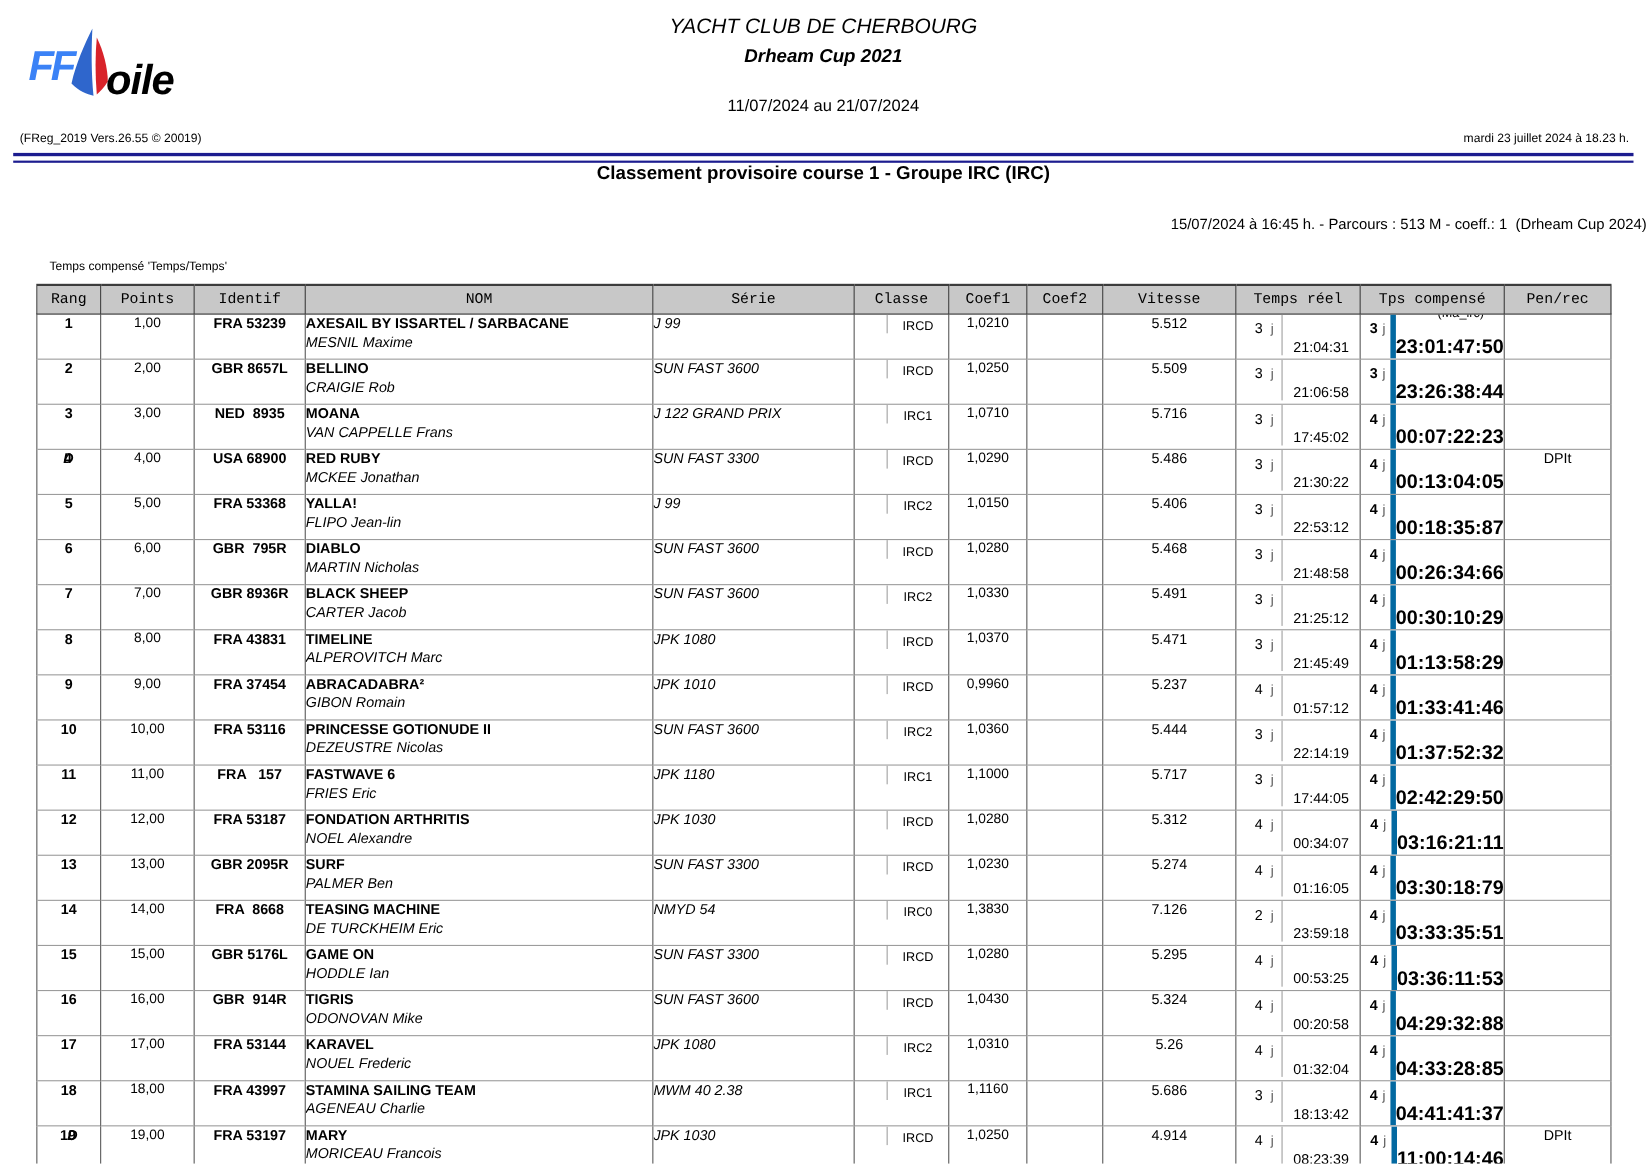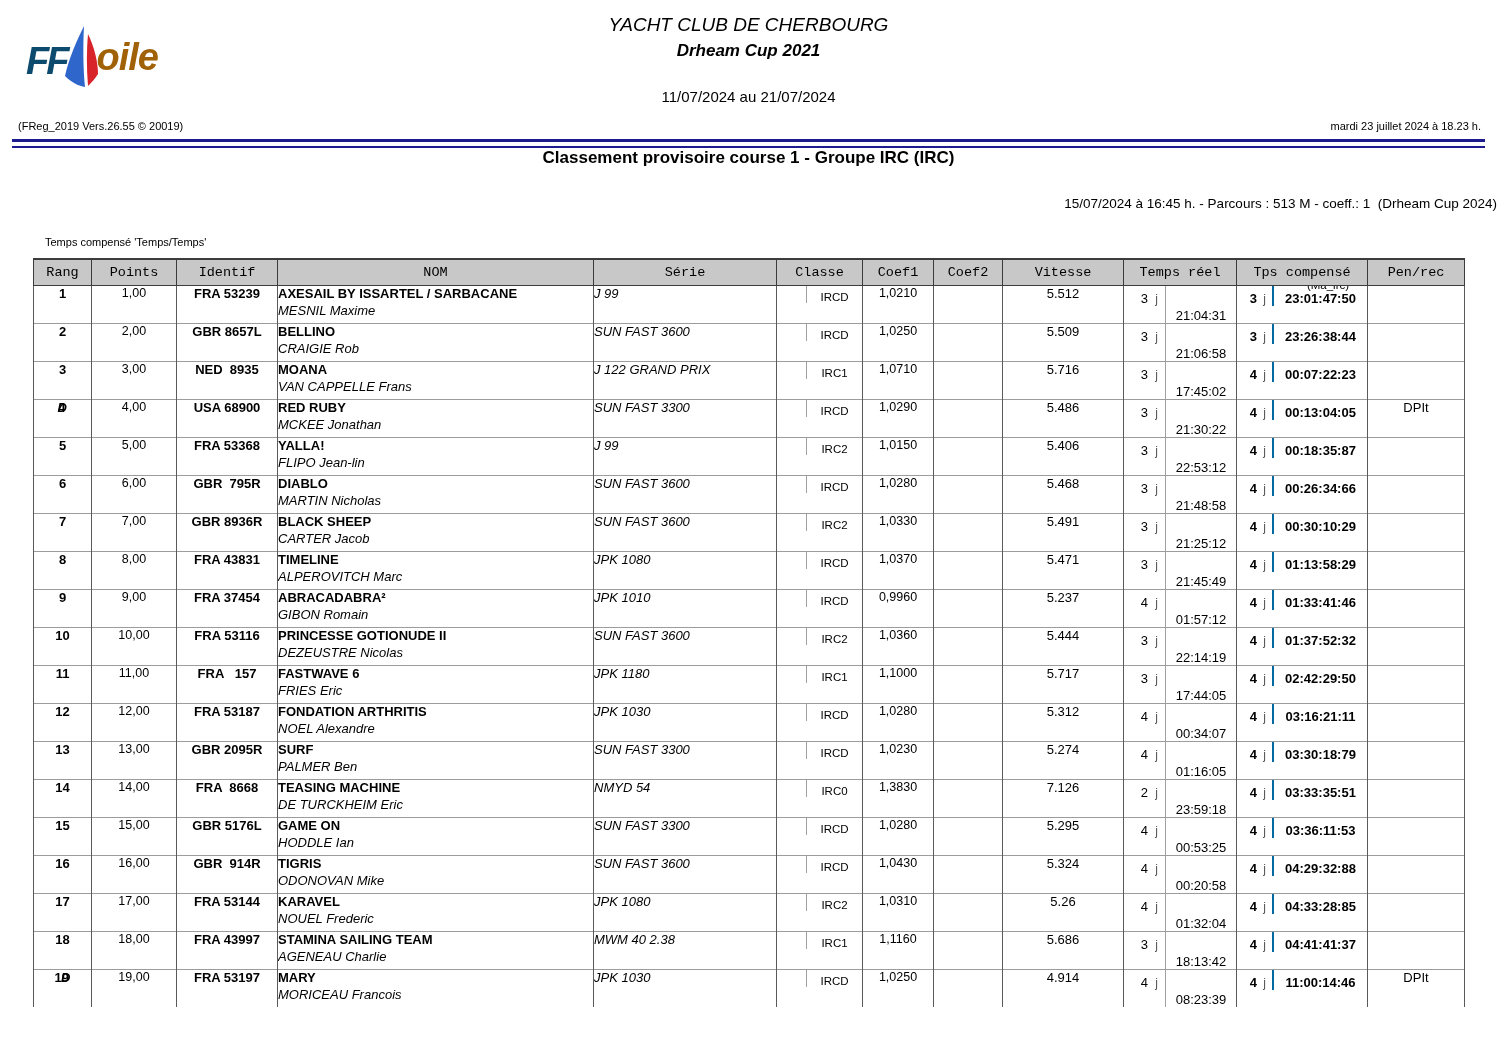--- a/index.html
+++ b/index.html
@@ -2,23 +2,23 @@
 <html><head>
 <meta charset="utf-8">
 <style>
   html,body{margin:0;padding:0;background:#fff;}
   .page{
     position:relative;width:1497px;height:1058px;background:#ffffff;overflow:hidden;
     font-family:"Liberation Sans","DejaVu Sans",sans-serif;color:#000;
   }
   
   .logo{position:absolute;left:26px;top:26px;display:flex;align-items:flex-start;font-style:italic;font-weight:bold;}
-  .logo .ff{font-size:38px;color:#0c4a6e;letter-spacing:-3px;line-height:1;margin-top:16px;}
+  .logo .ff{font-size:38px;color:#3b82f6;letter-spacing:-3px;line-height:1;margin-top:16px;}
   .logo .sail{margin:0 -3px;}
-  .logo .oile{font-size:38px;color:#a16207;letter-spacing:-1px;line-height:1;margin-top:12px;text-align:center;}
+  .logo .oile{font-size:38px;color:#000000;letter-spacing:-1px;line-height:1;margin-top:28px;text-align:center;}
   .club-title{position:absolute;top:14px;left:0;width:100%;text-align:center;font-size:19px;font-weight:normal;font-style:italic;}
   .event-title{position:absolute;top:41px;left:0;width:100%;text-align:center;font-size:17px;font-weight:bold;font-style:italic;}
   .date-range{position:absolute;top:88px;left:0;width:100%;text-align:center;font-size:15px;}
   .version{position:absolute;left:18px;top:120px;font-size:11px;}
   .print-date{position:absolute;right:16px;top:120px;font-size:11px;}
   .double-rule{position:absolute;left:12px;right:12px;top:139px;height:4px;
     border-top:3px solid #1c1c8f;border-bottom:2px solid #1c1c8f;}
   .doc-title{position:absolute;top:148px;left:0;width:100%;text-align:center;font-size:17px;font-weight:bold;}
   .doc-subtitle{position:absolute;top:196px;left:0;width:100%;text-align:right;font-size:13.5px;white-space:pre;}
   .scoring-note{position:absolute;left:45px;top:236px;font-size:11px;}
@@ -54,21 +54,21 @@
   td.c-classe .val{flex:1;text-align:center;font-size:11.5px;padding-top:5px;}
   td.c-coef,td.c-coef2{font-size:12.5px;text-align:center;padding-top:5px;}
   td.c-vitesse{font-size:13px;text-align:center;padding-top:5px;}
   td.c-treel .wrap,td.c-tcomp .wrap{display:flex;height:100%;}
   td.c-treel .d{width:24px;text-align:right;font-size:13px;padding-top:5px;}
   td.c-treel .j{width:17px;text-align:center;font-size:12px;color:#555;padding-top:6px;}
   td.c-treel .t{flex:1;border-left:1px solid #a0a0a0;text-align:center;font-size:13px;padding-top:22px;}
   td.c-tcomp{border-left:2px solid #3c3c3c;}
   td.c-tcomp .d{width:20px;text-align:right;font-size:13px;font-weight:bold;padding-top:5px;}
   td.c-tcomp .j{width:15px;text-align:center;font-size:12px;color:#555;padding-top:6px;}
-  td.c-tcomp .t{flex:1;border-left:2px solid #0369a1;text-align:center;font-size:13px;font-weight:bold;white-space:nowrap;padding-top:5px;}
+  td.c-tcomp .t{flex:1;border-left:5px solid #0369a1;text-align:center;font-size:18px;font-weight:bold;white-space:nowrap;padding-top:19px;}
   td.c-pen{font-size:13px;text-align:center;padding-top:5px;}
 </style>
 </head>
 <body>
 
 <div class="page">
 
   <div class="logo">
     <span class="ff">FF</span>
     <span class="sail">

